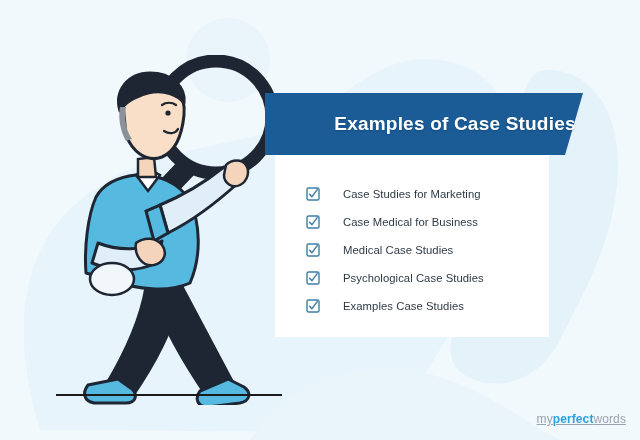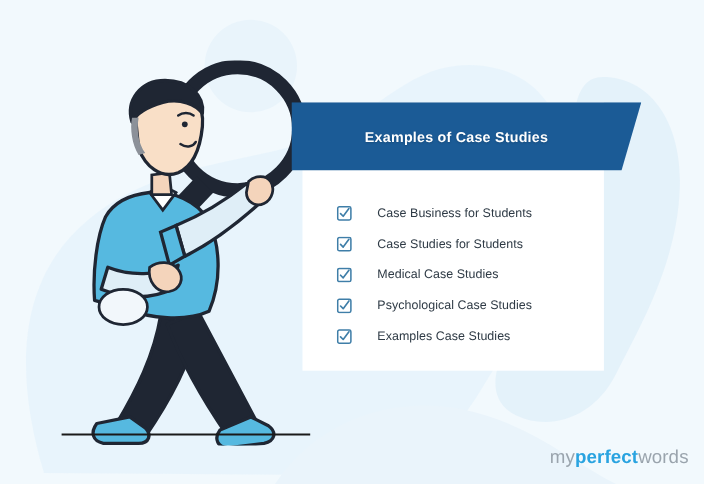--- a/index.html
+++ b/index.html
@@ -45,25 +45,26 @@
   .banner svg { display:block; width:318px; height:62px; }
   .banner-title {
     position: absolute;
     left: 0; top: 0;
     width: 300px;
     height: 62px;
     display: flex;
     align-items: center;
     justify-content: center;
     color: #ffffff;
-    font-size: 13px;
+    font-size: 19px;
     font-weight: bold;
     letter-spacing: 0.2px;
     text-shadow: 0 1px 2px rgba(0,0,0,0.18);
     white-space: nowrap;
+    padding-left: 40px;
   }
   
   .checklist {
     position: absolute;
     left: 306px;
     top: 180px;
     width: 240px;
   }
   .check-item {
     display: flex;
@@ -90,24 +91,25 @@
     left: 40px;
     top: 55px;
     width: 260px;
     height: 350px;
   }
   
   .logo {
     position: absolute;
     right: 14px;
     bottom: 14px;
-    font-size: 17px;
+    font-size: 12px;
     color: #9aa4ad;
     letter-spacing: 0.1px;
     white-space: nowrap;
+    text-decoration: underline;
   }
   .logo .brand-mid {
     color: #29a3e0;
     font-weight: bold;
   }
 </style>
 </head>
 <body>
 
 <div id="stage">
@@ -186,31 +188,31 @@
 
   <div class="checklist">
 
     <div class="check-item">
       <span class="check-box">
         <svg width="14" height="14" viewBox="0 0 14 14" xmlns="http://www.w3.org/2000/svg">
           <rect x="1" y="1" width="12" height="12" rx="1.5" fill="none" stroke="#3f7ea8" stroke-width="1.4"></rect>
           <path d="M3.6,7.2 L6,9.6 L11.2,2.6" fill="none" stroke="#3f7ea8" stroke-width="1.5" stroke-linecap="round" stroke-linejoin="round"></path>
         </svg>
       </span>
-      <span class="check-label">Case Business for Students</span>
-    </div>
-
-    <div class="check-item">
-      <span class="check-box">
-        <svg width="14" height="14" viewBox="0 0 14 14" xmlns="http://www.w3.org/2000/svg">
-          <rect x="1" y="1" width="12" height="12" rx="1.5" fill="none" stroke="#3f7ea8" stroke-width="1.4"></rect>
-          <path d="M3.6,7.2 L6,9.6 L11.2,2.6" fill="none" stroke="#3f7ea8" stroke-width="1.5" stroke-linecap="round" stroke-linejoin="round"></path>
-        </svg>
-      </span>
-      <span class="check-label">Case Studies for Students</span>
+      <span class="check-label">Case Studies for Marketing</span>
+    </div>
+
+    <div class="check-item">
+      <span class="check-box">
+        <svg width="14" height="14" viewBox="0 0 14 14" xmlns="http://www.w3.org/2000/svg">
+          <rect x="1" y="1" width="12" height="12" rx="1.5" fill="none" stroke="#3f7ea8" stroke-width="1.4"></rect>
+          <path d="M3.6,7.2 L6,9.6 L11.2,2.6" fill="none" stroke="#3f7ea8" stroke-width="1.5" stroke-linecap="round" stroke-linejoin="round"></path>
+        </svg>
+      </span>
+      <span class="check-label">Case Medical for Business</span>
     </div>
 
     <div class="check-item">
       <span class="check-box">
         <svg width="14" height="14" viewBox="0 0 14 14" xmlns="http://www.w3.org/2000/svg">
           <rect x="1" y="1" width="12" height="12" rx="1.5" fill="none" stroke="#3f7ea8" stroke-width="1.4"></rect>
           <path d="M3.6,7.2 L6,9.6 L11.2,2.6" fill="none" stroke="#3f7ea8" stroke-width="1.5" stroke-linecap="round" stroke-linejoin="round"></path>
         </svg>
       </span>
       <span class="check-label">Medical Case Studies</span>

